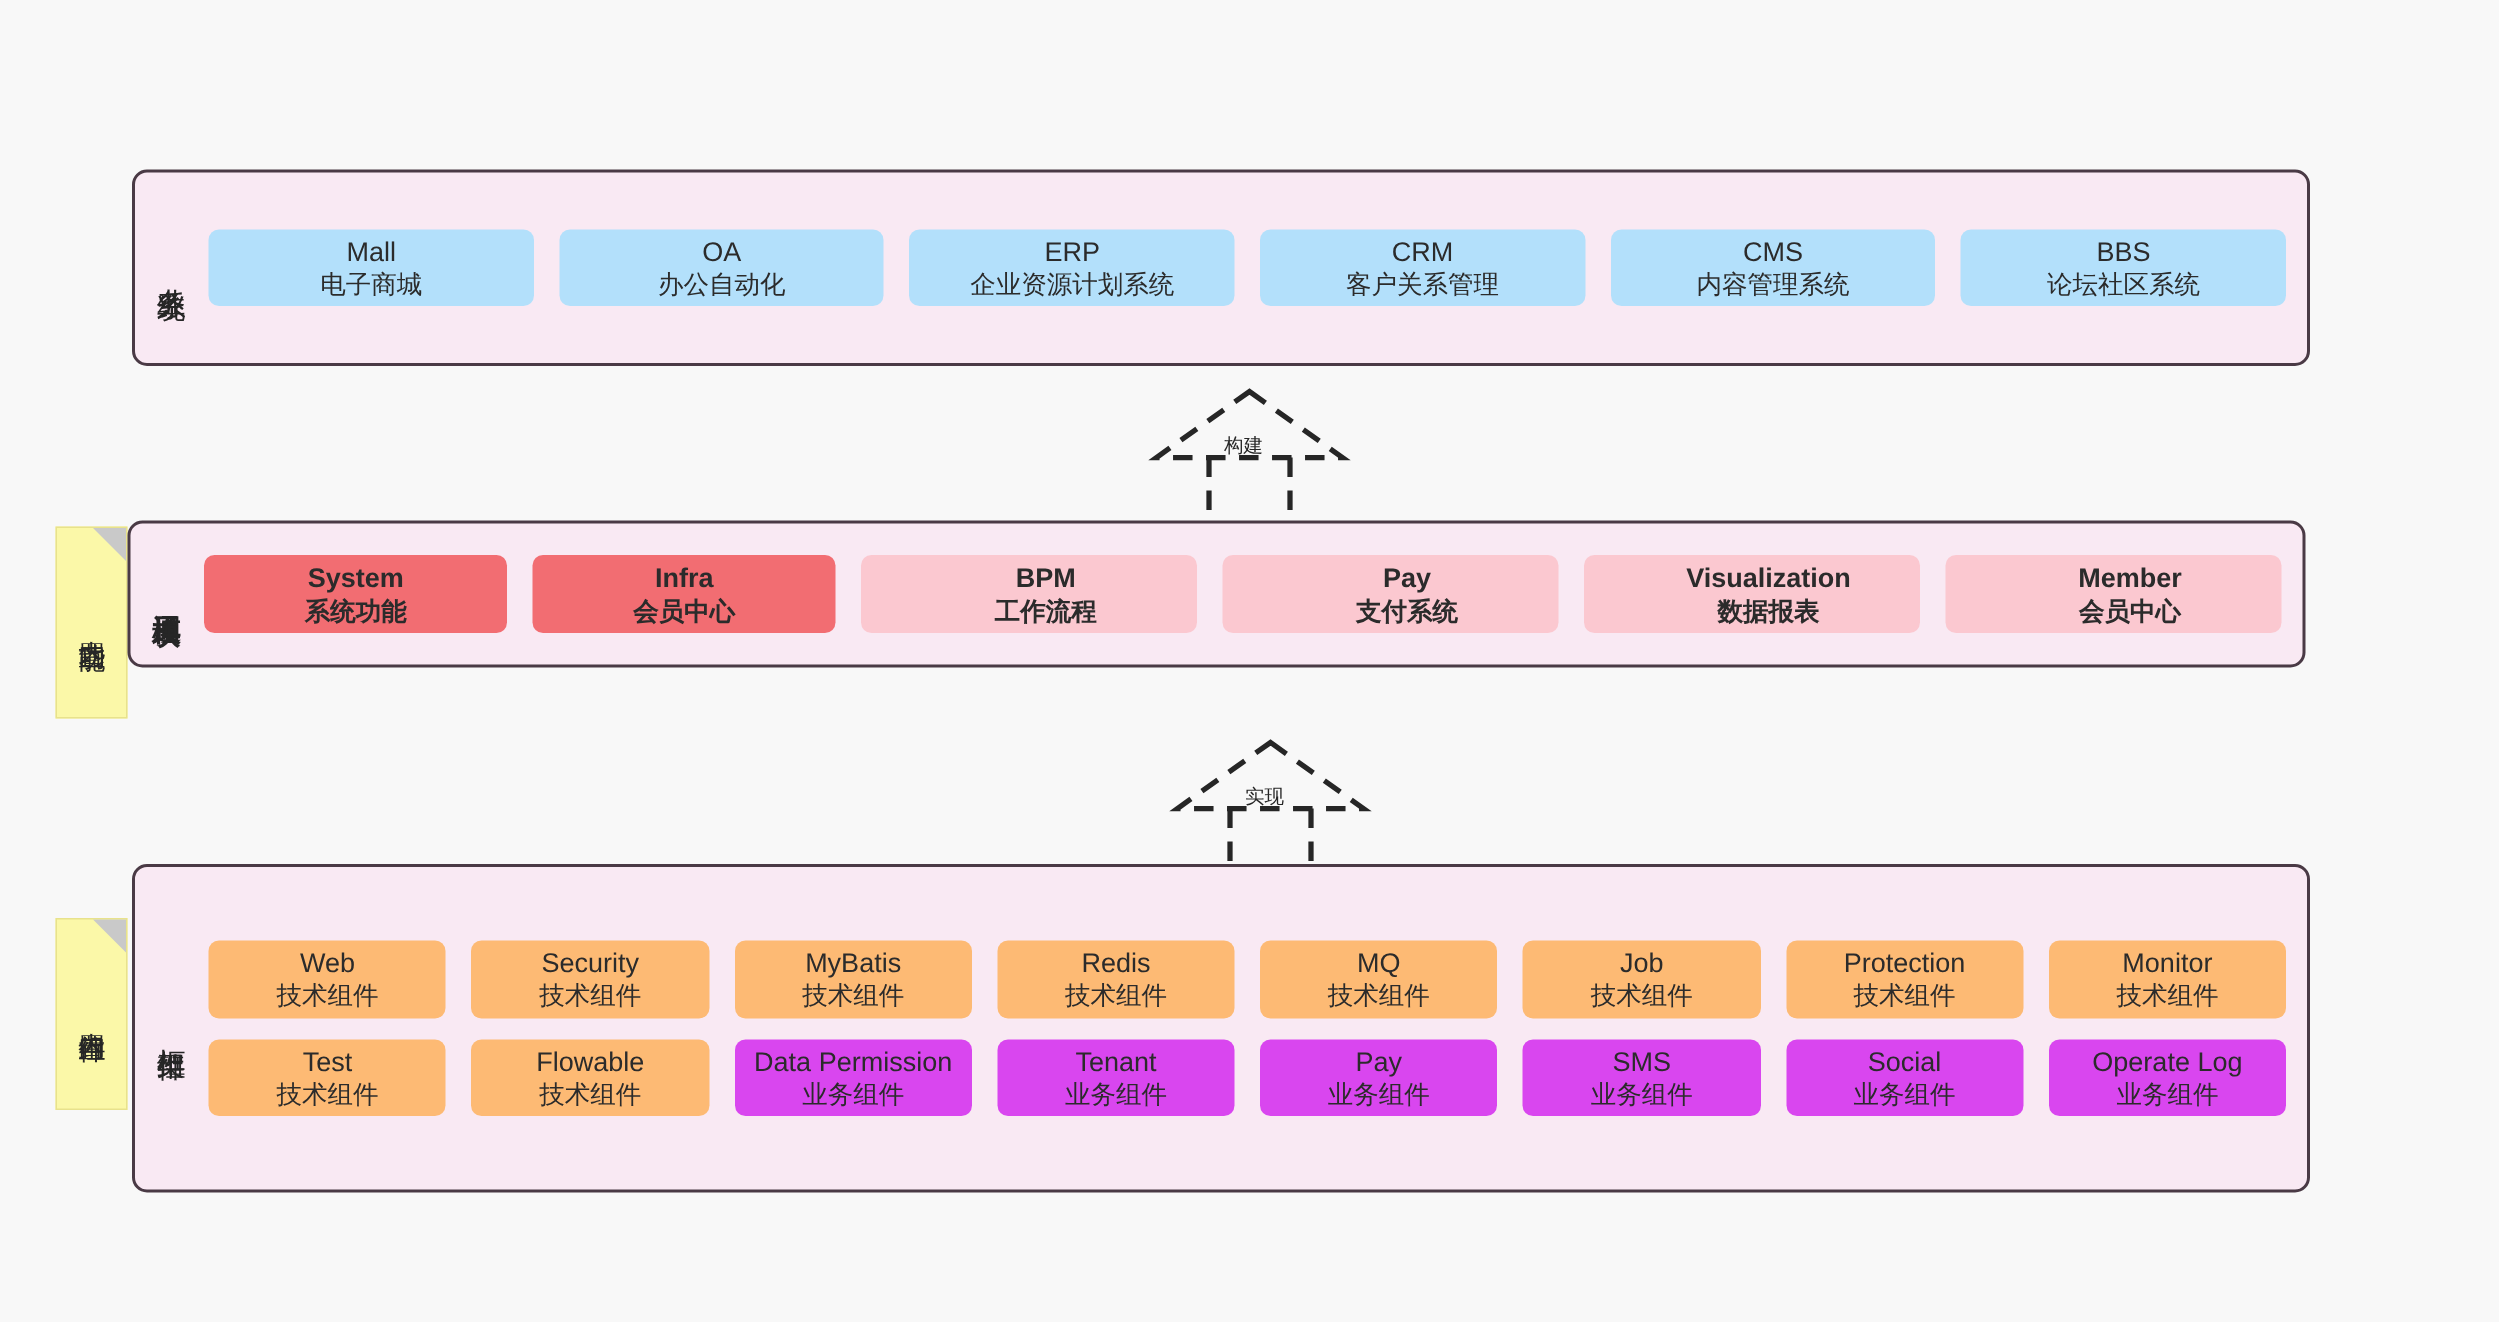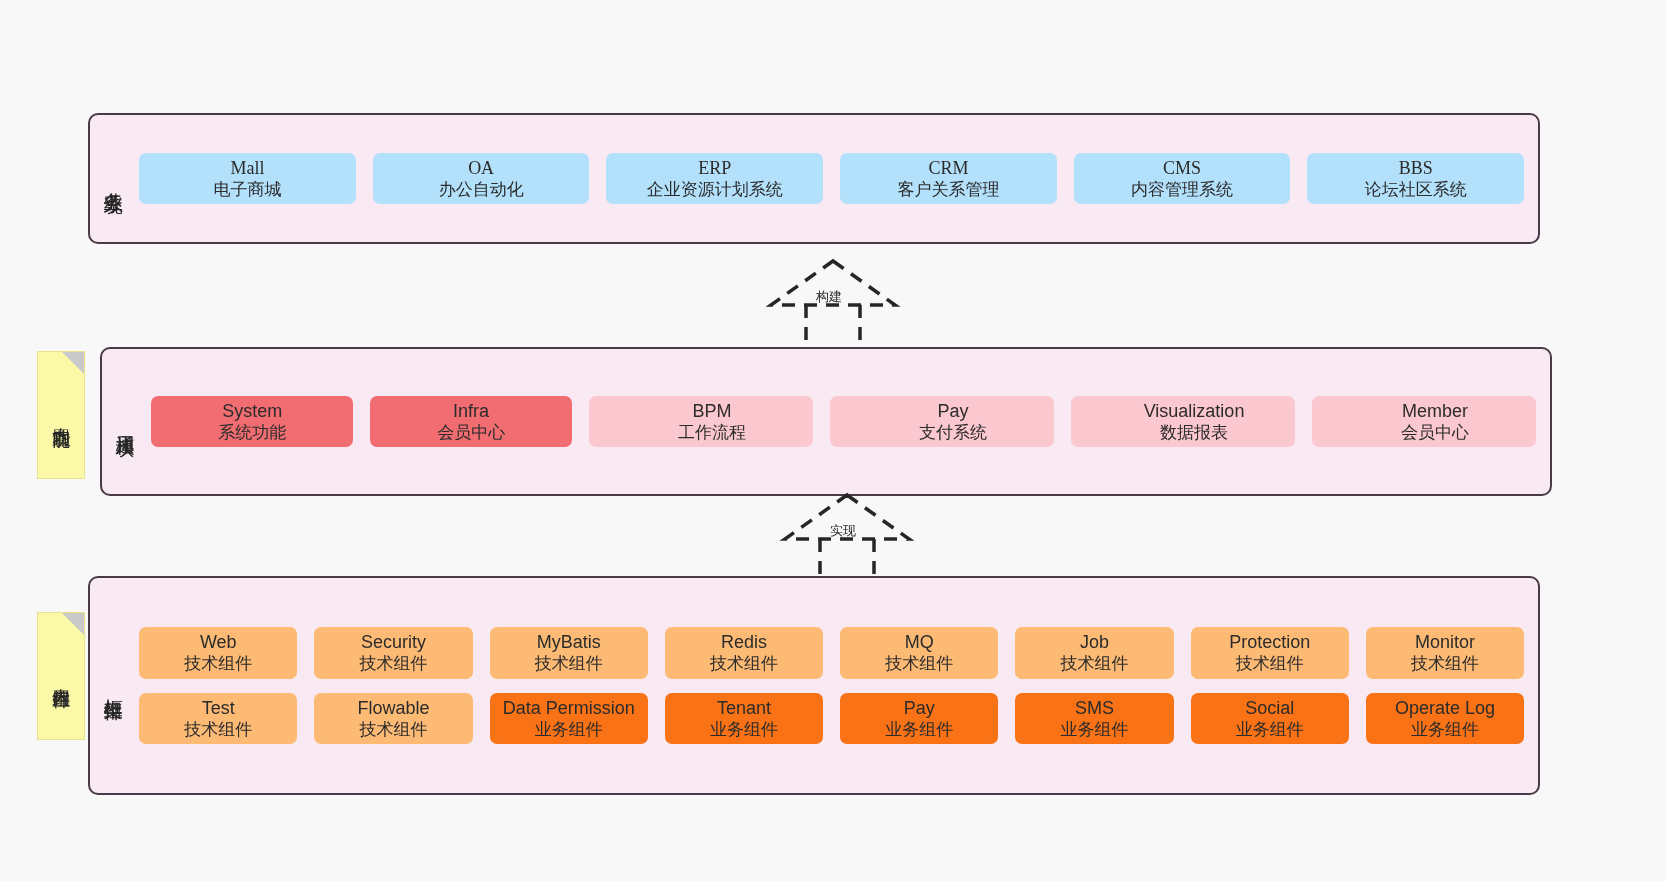--- a/index.html
+++ b/index.html
@@ -84,21 +84,21 @@
   }
   .node .n-cn {
     font-size: 17px;
     color: #2b2b2b;
   }
 
   .node.blue       { background: #b3e0fb; }
   .node.red        { background: #f26d72; }
   .node.pink       { background: #fbc8d0; padding-left: 28px; }
   .node.green      { background: #fdba74; }
-  .node.lightgreen { background: #f97316; }
+  .node.lightgreen { background: #d946ef; }
 
   
   .note {
     position: absolute;
     background: #fbf8a8;
     border: 1px solid #e8e28c;
     box-sizing: border-box;
     display: flex;
     align-items: center;
     justify-content: center;
@@ -134,21 +134,21 @@
     background: transparent;
     white-space: nowrap;
     user-select: none;
   }
 </style>
 </head>
 <body>
 
 <div class="canvas">
 
-  <div class="layer" id="layer-business" style="left:88px; top:113px; width:1452px; height:131px;font-family:Liberation Serif, serif;">
+  <div class="layer" id="layer-business" style="left:88px; top:113px; width:1452px; height:131px;">
     <div class="layer-title">业务系统</div>
     <div class="layer-body">
       <div class="row">
         <div class="node blue">
           <span class="n-en">Mall</span>
           <span class="n-cn">电子商城</span>
         </div>
         <div class="node blue">
           <span class="n-en">OA</span>
           <span class="n-cn">办公自动化</span>
@@ -180,21 +180,21 @@
 
       <path d="M 48 47 L 48 92 M 102 47 L 102 92" fill="none" stroke="#262626" stroke-width="3.5" stroke-dasharray="13 9"></path>
     </svg>
     <span class="arrow-label" style="left:58px; top:30px;">构建</span>
   </div>
 
   <div class="note" id="note-builtin-function" style="left:37px; top:351px; width:48px; height:128px;">
     <span>内置功能</span>
   </div>
 
-  <div class="layer" id="layer-common" style="left:100px; top:347px; width:1452px; height:149px;">
+  <div class="layer" id="layer-common" style="left:85px; top:347px; width:1452px; height:98px;font-weight:bold;">
     <div class="layer-title">通用模块</div>
     <div class="layer-body">
       <div class="row">
         <div class="node red">
           <span class="n-en">System</span>
           <span class="n-cn">系统功能</span>
         </div>
         <div class="node red">
           <span class="n-en">Infra</span>
           <span class="n-cn">会员中心</span>

